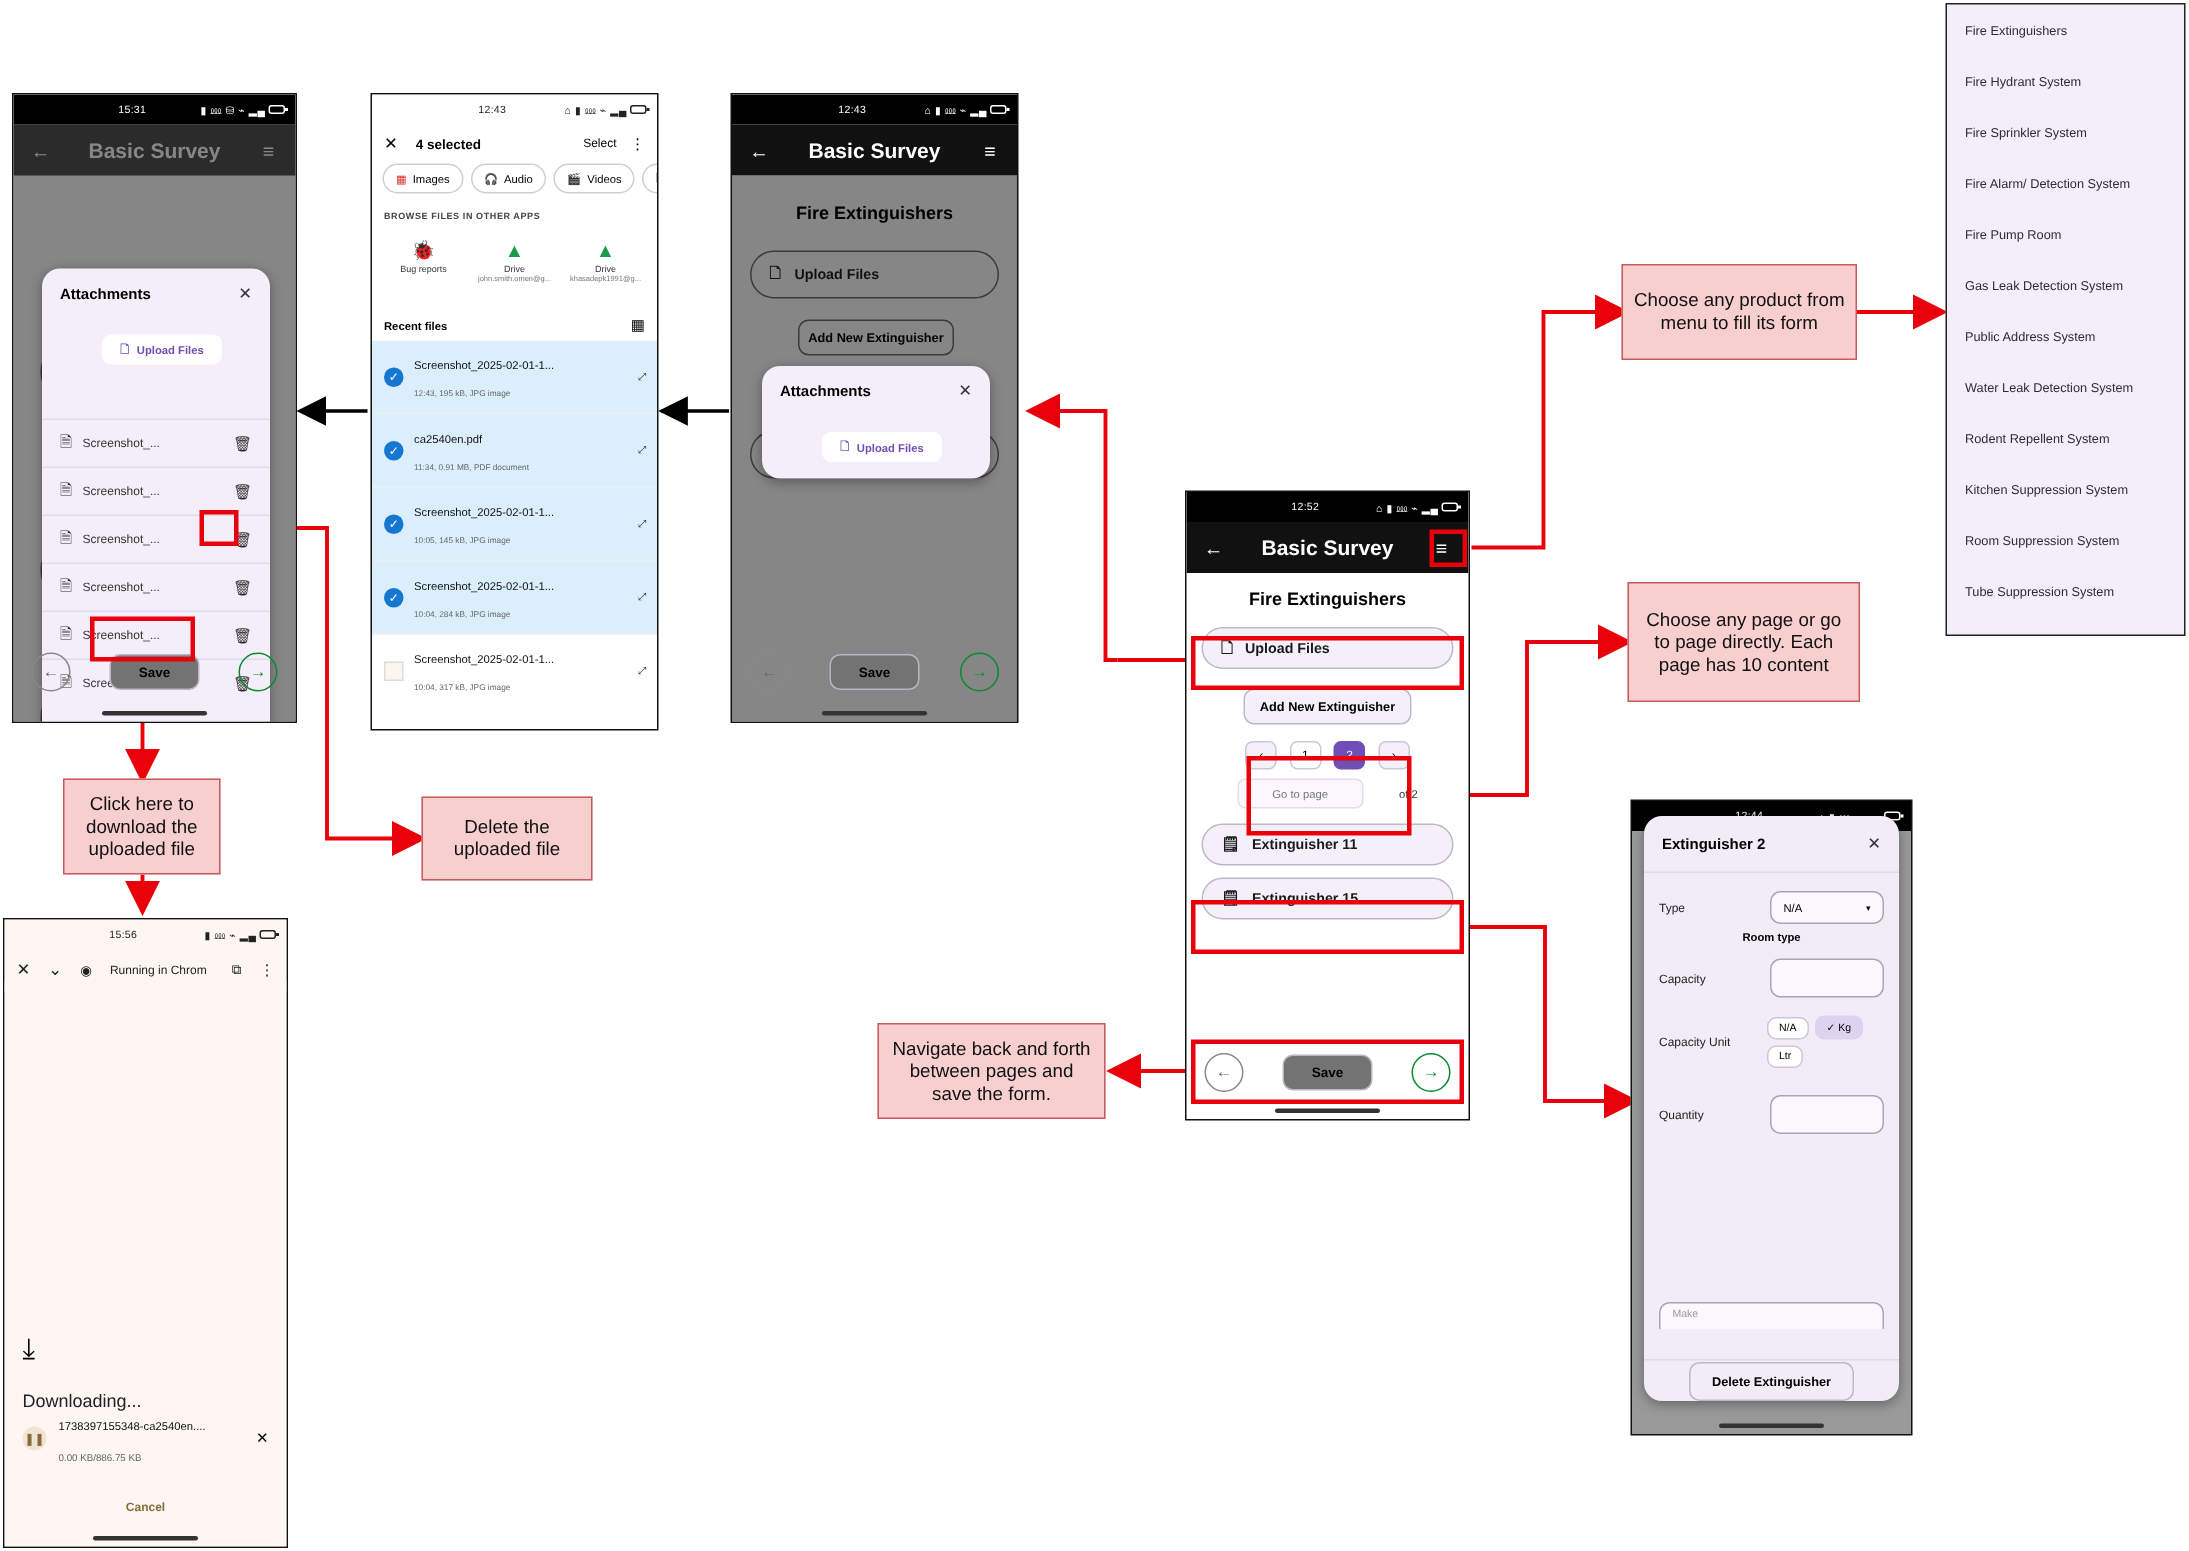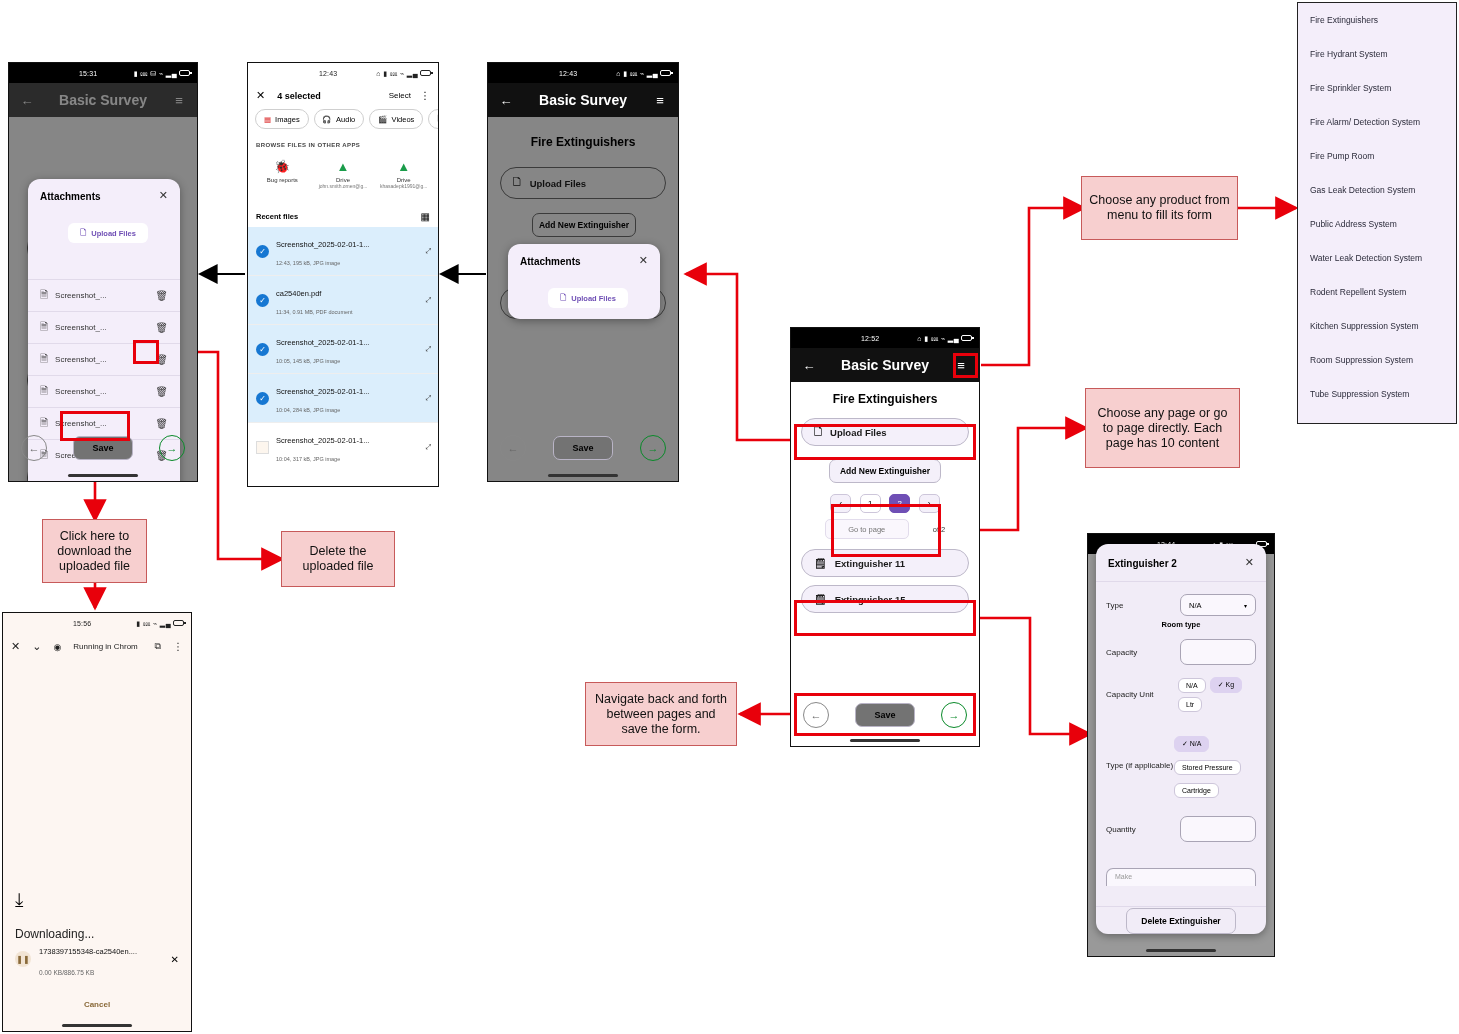--- a/index.html
+++ b/index.html
@@ -475,29 +475,20 @@
       <span style="width:78px; text-align:left;">
         <span style="display:flex; gap:4px; align-items:center;">
           <span class="chip">N/A</span>
           <span class="chip on">✓
             <span>Kg</span></span>
         </span>
         <span class="chip" style="margin-top:4px;">Ltr</span>
       </span>
     </div>
 
-    <div class="frow" style="align-items:center; margin-top:8px;">
-      <span class="flabel" style="max-width:72px;">Type (if applicable)</span>
-      <span style="width:82px; text-align:left;">
-        <span class="chip on" style="margin-bottom:4px;">✓
-          <span>N/A</span></span><br>
-        <span class="chip" style="margin-bottom:4px;">Stored Pressure</span><br>
-        <span class="chip">Cartridge</span>
-      </span>
-    </div>
 
     <div class="frow" style="margin-top:6px;gap:22px;">
       <span class="flabel">Quantity</span>
       <span class="finput" style="height:26px;"></span>
     </div>
 
     <div class="abs" style="left:10px; right:10px; bottom:48px; height:18px; border:1px solid #a9a4b5;
                 border-bottom:0; border-radius:7px 7px 0 0; background:#faf7fd;
                 font-size:7px; color:#999; padding:4px 8px; overflow:hidden;">Make</div>
 

